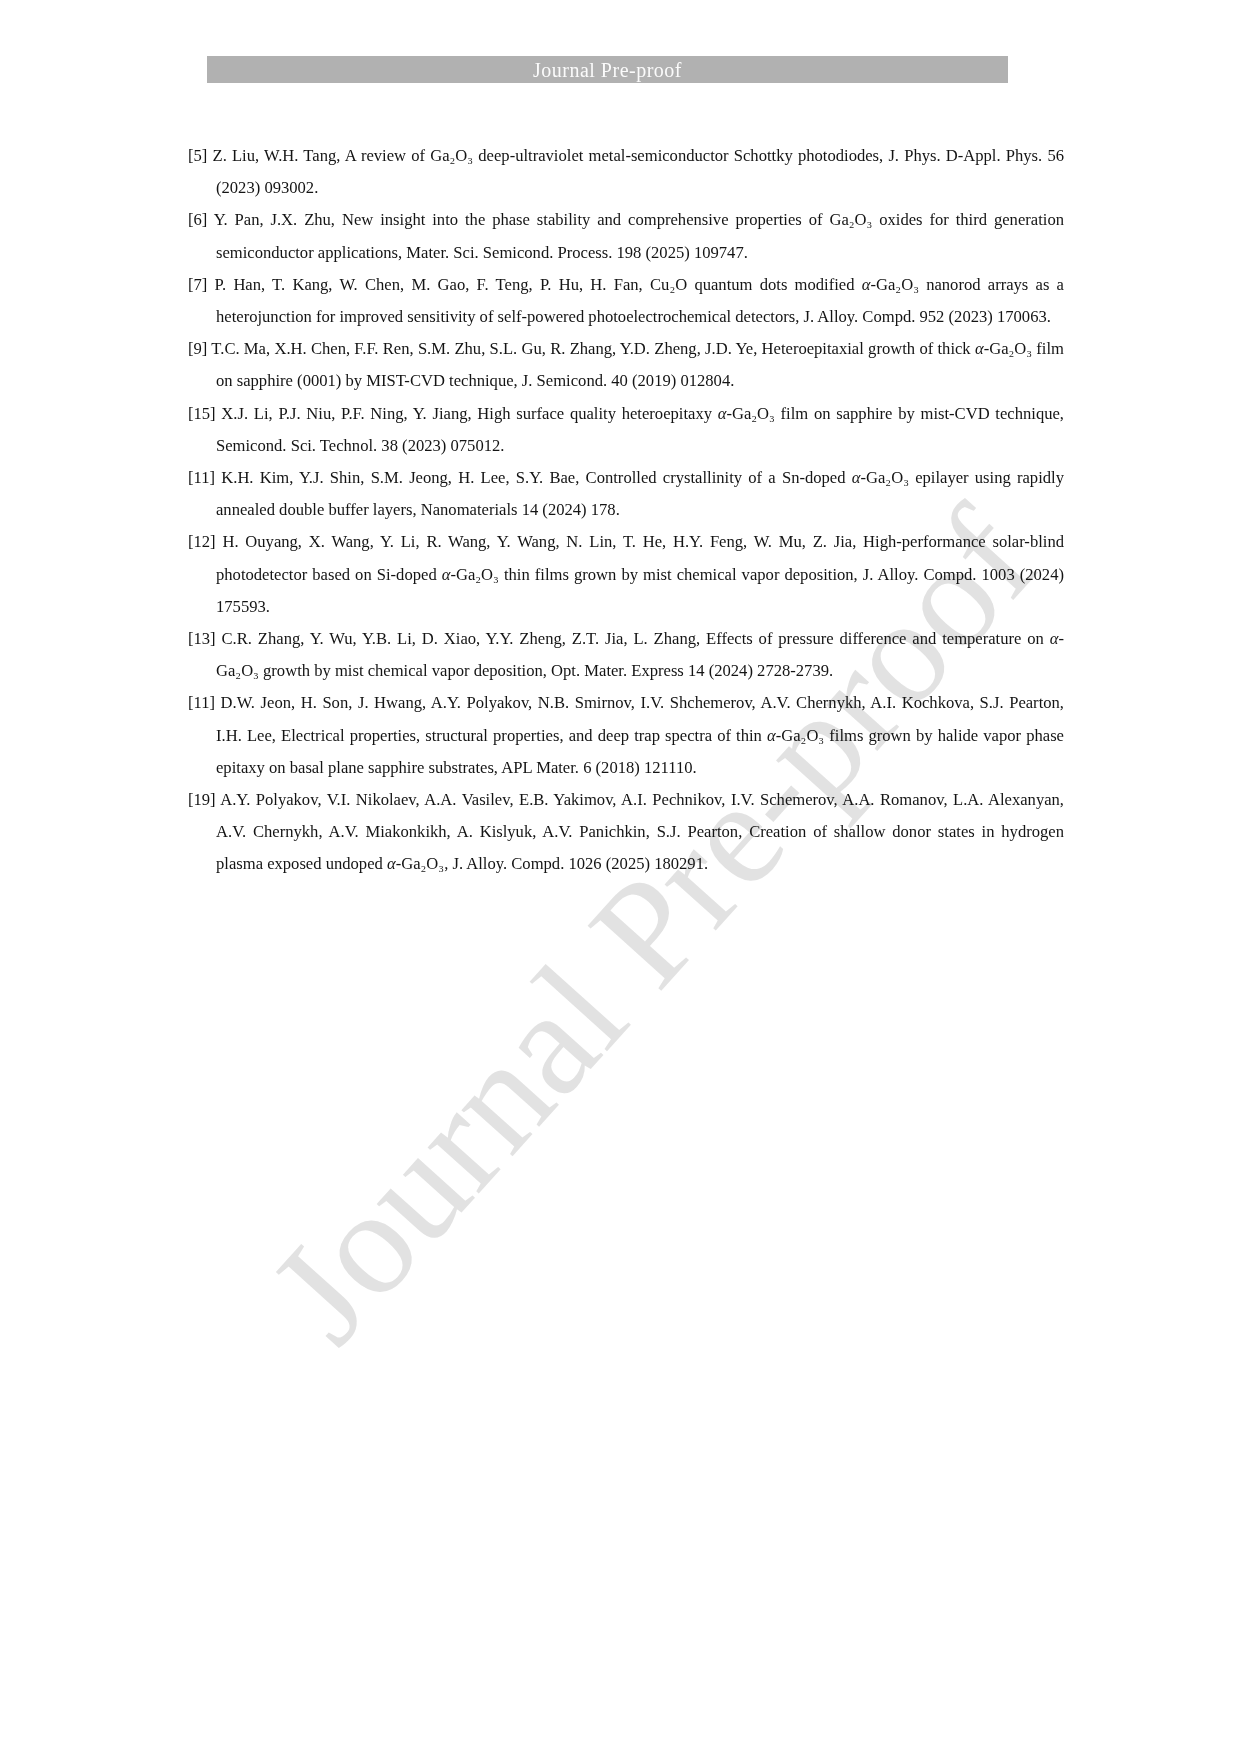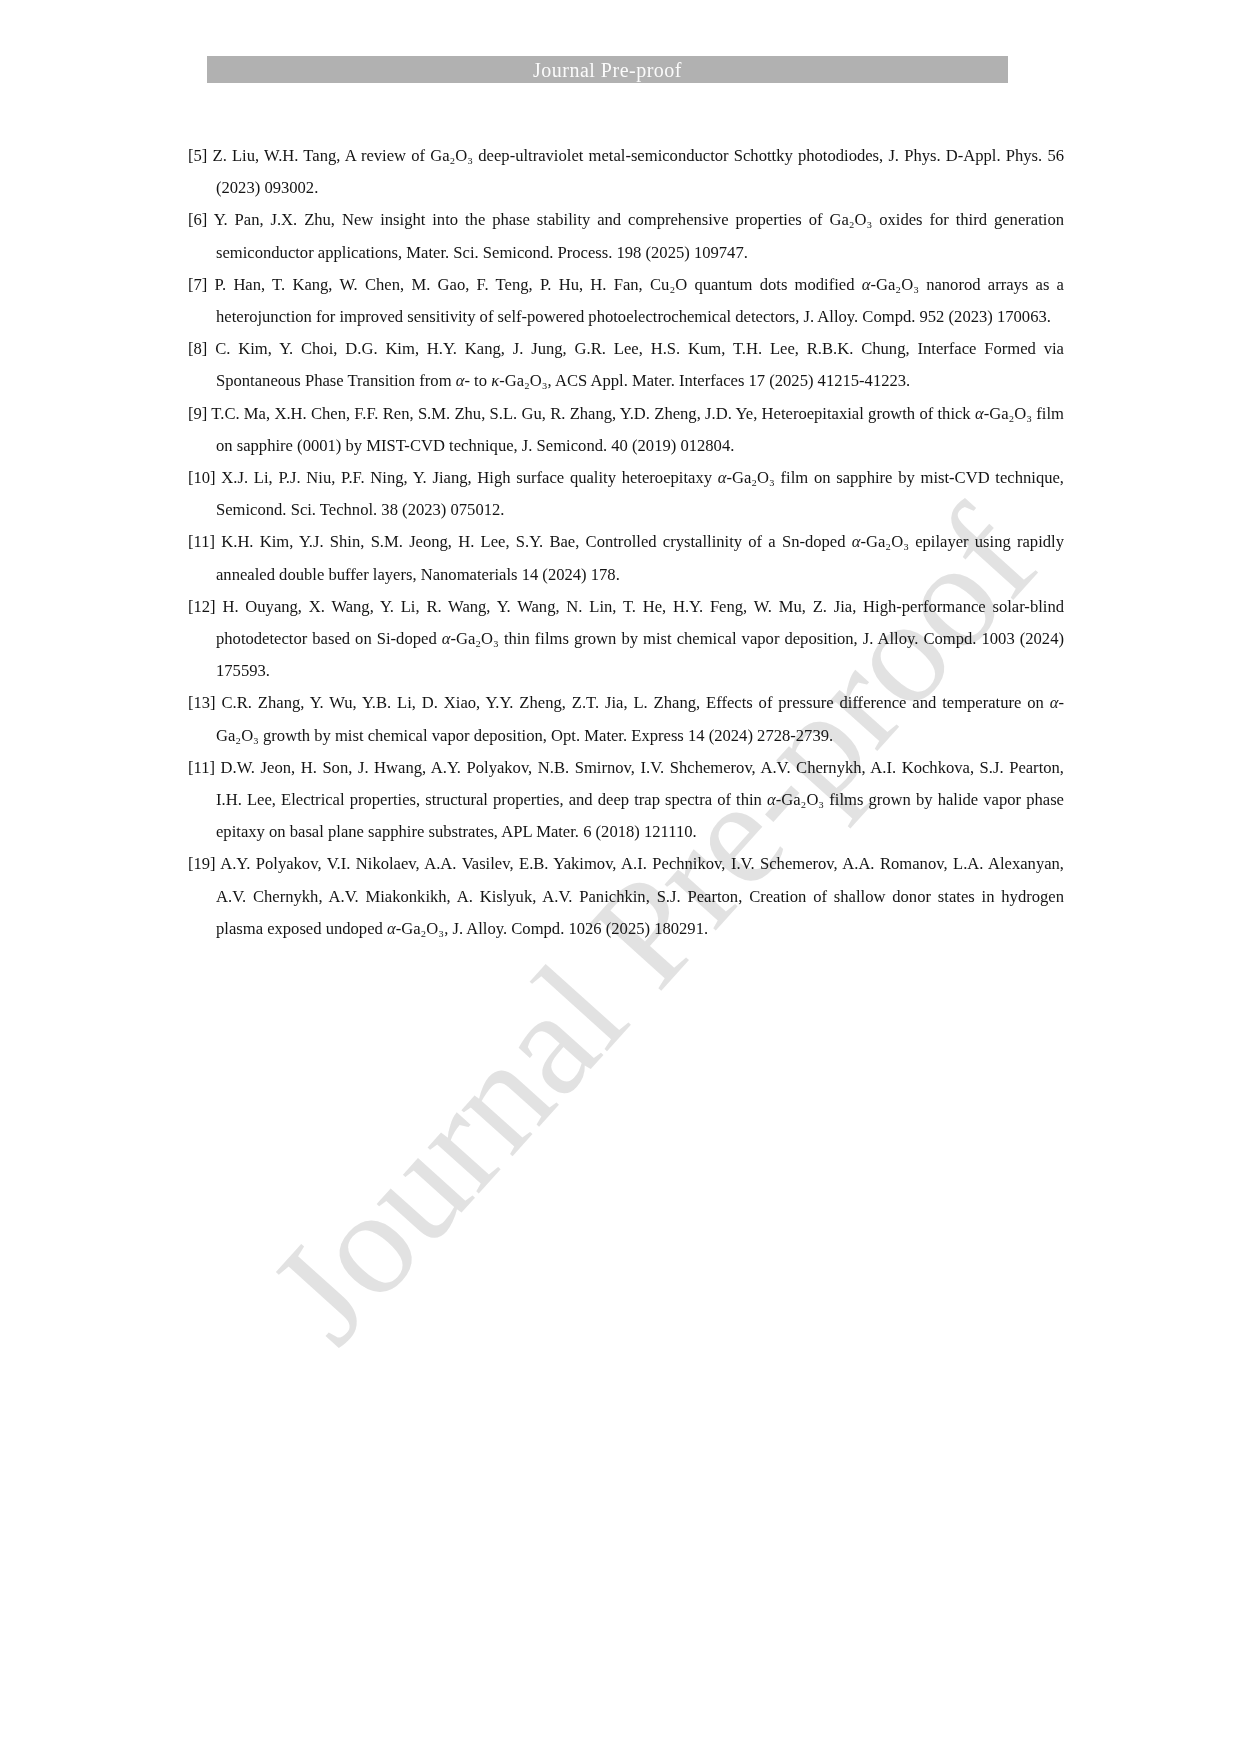--- a/index.html
+++ b/index.html
@@ -71,22 +71,21 @@
   <div class="banner">
     <span class="banner-title">Journal Pre-proof</span>
   </div>
 
   <div class="watermark">Journal Pre-proof</div>
 
   <div class="refs">
       <div class="ref"><span>[5]</span> Z. Liu, W.H. Tang, A review of Ga₂O₃ deep-ultraviolet metal-semiconductor Schottky photodiodes, J. Phys. D-Appl. Phys. 56 (2023) 093002.</div>
       <div class="ref"><span>[6]</span> Y. Pan, J.X. Zhu, New insight into the phase stability and comprehensive properties of Ga₂O₃ oxides for third generation semiconductor applications, Mater. Sci. Semicond. Process. 198 (2025) 109747.</div>
       <div class="ref"><span>[7]</span> P. Han, T. Kang, W. Chen, M. Gao, F. Teng, P. Hu, H. Fan, Cu₂O quantum dots modified <i>α</i>-Ga₂O₃ nanorod arrays as a heterojunction for improved sensitivity of self-powered photoelectrochemical detectors, J. Alloy. Compd. 952 (2023) 170063.</div>
-      <div class="ref"><span>[8]</span> C. Kim, Y. Choi, D.G. Kim, H.Y. Kang, J. Jung, G.R. Lee, H.S. Kum, T.H. Lee, R.B.K. Chung, Interface Formed via Spontaneous Phase Transition from <i>α</i>- to <i>κ</i>-Ga₂O₃, ACS Appl. Mater. Interfaces 17 (2025) 41215-41223.</div>
       <div class="ref"><span>[9]</span> T.C. Ma, X.H. Chen, F.F. Ren, S.M. Zhu, S.L. Gu, R. Zhang, Y.D. Zheng, J.D. Ye, Heteroepitaxial growth of thick <i>α</i>-Ga₂O₃ film on sapphire (0001) by MIST-CVD technique, J. Semicond. 40 (2019) 012804.</div>
-      <div class="ref"><span>[10]</span> X.J. Li, P.J. Niu, P.F. Ning, Y. Jiang, High surface quality heteroepitaxy <i>α</i>-Ga₂O₃ film on sapphire by mist-CVD technique, Semicond. Sci. Technol. 38 (2023) 075012.</div>
+      <div class="ref"><span>[15]</span> X.J. Li, P.J. Niu, P.F. Ning, Y. Jiang, High surface quality heteroepitaxy <i>α</i>-Ga₂O₃ film on sapphire by mist-CVD technique, Semicond. Sci. Technol. 38 (2023) 075012.</div>
       <div class="ref"><span>[11]</span> K.H. Kim, Y.J. Shin, S.M. Jeong, H. Lee, S.Y. Bae, Controlled crystallinity of a Sn-doped <i>α</i>-Ga₂O₃ epilayer using rapidly annealed double buffer layers, Nanomaterials 14 (2024) 178.</div>
       <div class="ref"><span>[12]</span> H. Ouyang, X. Wang, Y. Li, R. Wang, Y. Wang, N. Lin, T. He, H.Y. Feng, W. Mu, Z. Jia, High-performance solar-blind photodetector based on Si-doped <i>α</i>-Ga₂O₃ thin films grown by mist chemical vapor deposition, J. Alloy. Compd. 1003 (2024) 175593.</div>
       <div class="ref"><span>[13]</span> C.R. Zhang, Y. Wu, Y.B. Li, D. Xiao, Y.Y. Zheng, Z.T. Jia, L. Zhang, Effects of pressure difference and temperature on <i>α</i>-Ga₂O₃ growth by mist chemical vapor deposition, Opt. Mater. Express 14 (2024) 2728-2739.</div>
       <div class="ref"><span>[11]</span> D.W. Jeon, H. Son, J. Hwang, A.Y. Polyakov, N.B. Smirnov, I.V. Shchemerov, A.V. Chernykh, A.I. Kochkova, S.J. Pearton, I.H. Lee, Electrical properties, structural properties, and deep trap spectra of thin <i>α</i>-Ga₂O₃ films grown by halide vapor phase epitaxy on basal plane sapphire substrates, APL Mater. 6 (2018) 121110.</div>
       <div class="ref"><span>[19]</span> A.Y. Polyakov, V.I. Nikolaev, A.A. Vasilev, E.B. Yakimov, A.I. Pechnikov, I.V. Schemerov, A.A. Romanov, L.A. Alexanyan, A.V. Chernykh, A.V. Miakonkikh, A. Kislyuk, A.V. Panichkin, S.J. Pearton, Creation of shallow donor states in hydrogen plasma exposed undoped <i>α</i>-Ga₂O₃, J. Alloy. Compd. 1026 (2025) 180291.</div>
     </div>
 </div>
 
 </body></html>

